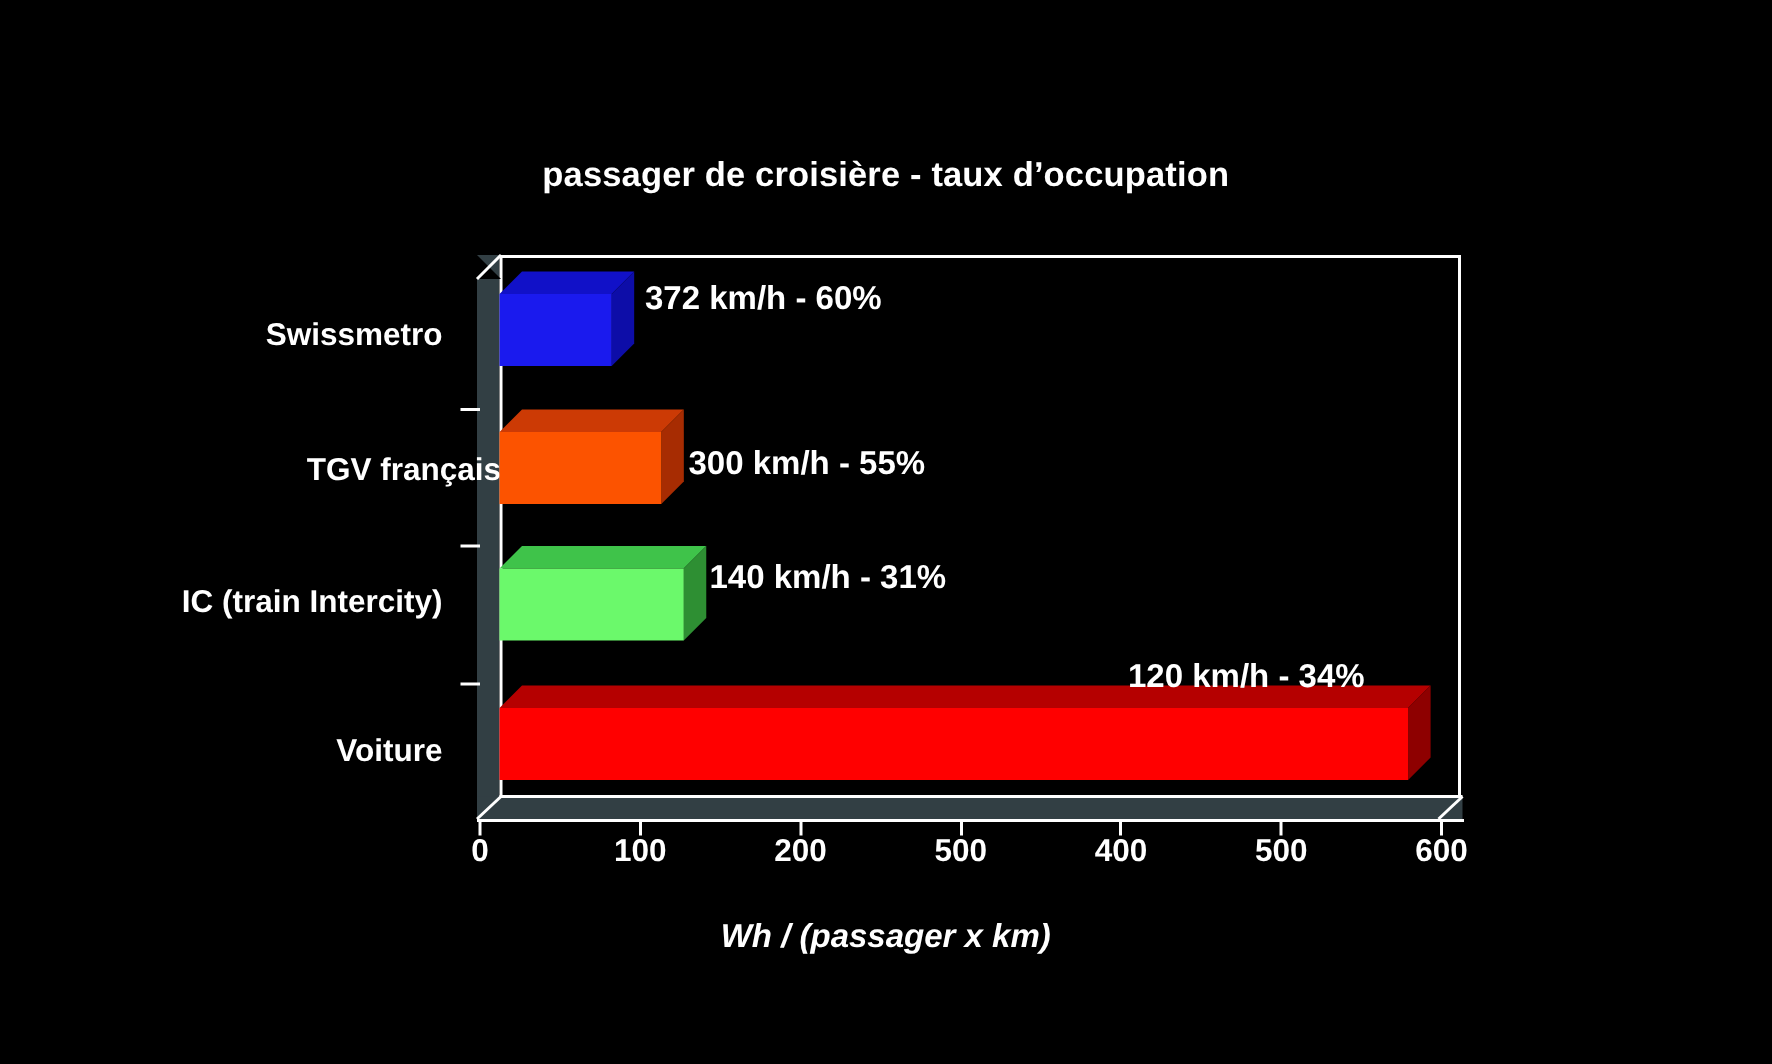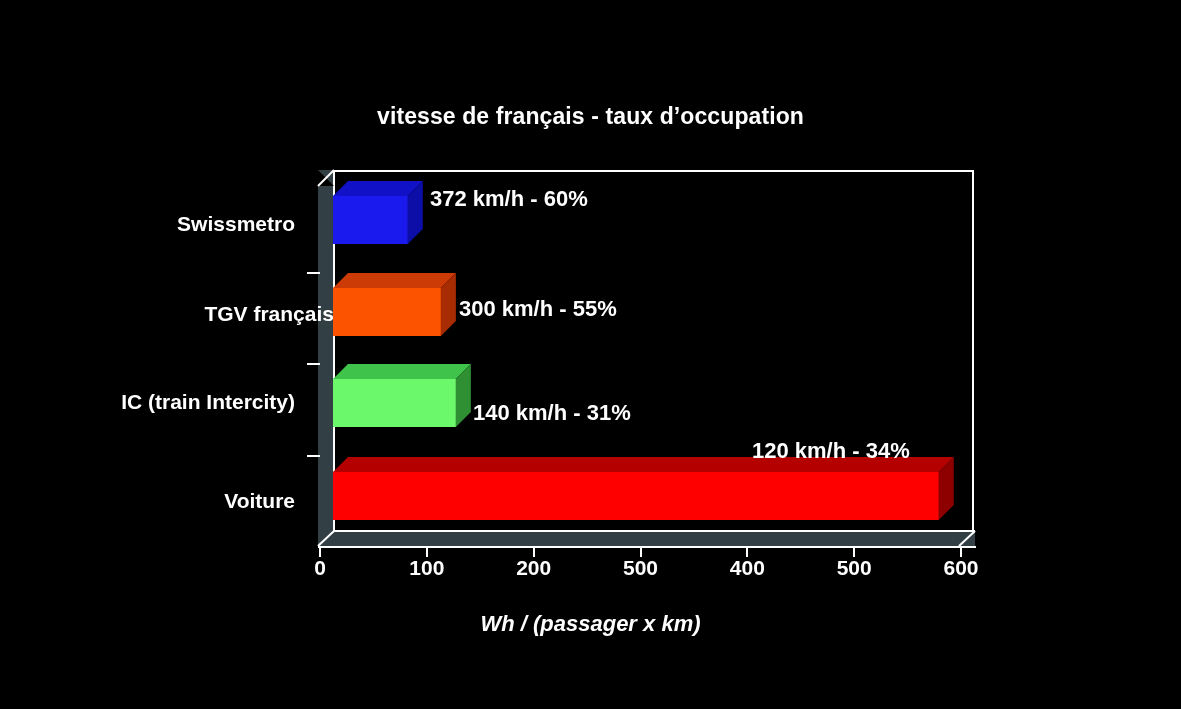--- a/index.html
+++ b/index.html
@@ -99,21 +99,21 @@
   .value-label{
     position:absolute;
     font-size:22px;font-weight:bold;color:#ffffff;white-space:nowrap;
   }
 </style>
 </head>
 <body>
 
 <div id="chart-root">
 
-  <div class="chart-title">vitesse de français - taux d’occupation</div>
+  <div class="chart-title">passager de croisière - taux d’occupation</div>
 
   <div class="left-wall"></div>
   <div class="plot-box"></div>
   <div class="wall-front-line"></div>
 
   <div class="wall-top-bevel"></div>
   <svg class="wall-top-edge" viewBox="0 0 18 18" width="18" height="18">
     <line x1="1" y1="17" x2="17" y2="1" stroke="#ffffff" stroke-width="2"></line>
   </svg>
 
@@ -186,17 +186,17 @@
       <svg class="bar-svg" width="624.745" height="67" viewBox="0 0 624.745 67" style="left: 333px; top: 457px;">
         <polygon points="0,15 15,0 620.745,0 605.745,15" fill="#B50000"></polygon>
         <polygon points="605.745,15 620.745,0 620.745,48 605.745,63" fill="#8E0000"></polygon>
         <rect x="0" y="15" width="605.745" height="48" fill="#FF0000"></rect>
       </svg>
     </div>
 
   <div id="value-labels">
       <div class="value-label" style="left: 430px; top: 186px;">372 km/h - 60%</div>
       <div class="value-label" style="left: 459px; top: 296px;">300 km/h - 55%</div>
-      <div class="value-label" style="left: 473px; top: 400px; text-align: center;">140 km/h - 31%</div>
+      <div class="value-label" style="left: 473px; top: 372px; text-align: center;">140 km/h - 31%</div>
       <div class="value-label" style="left: 752px; top: 438px;">120 km/h - 34%</div>
     </div>
 
 </div>
 
 </body></html>

